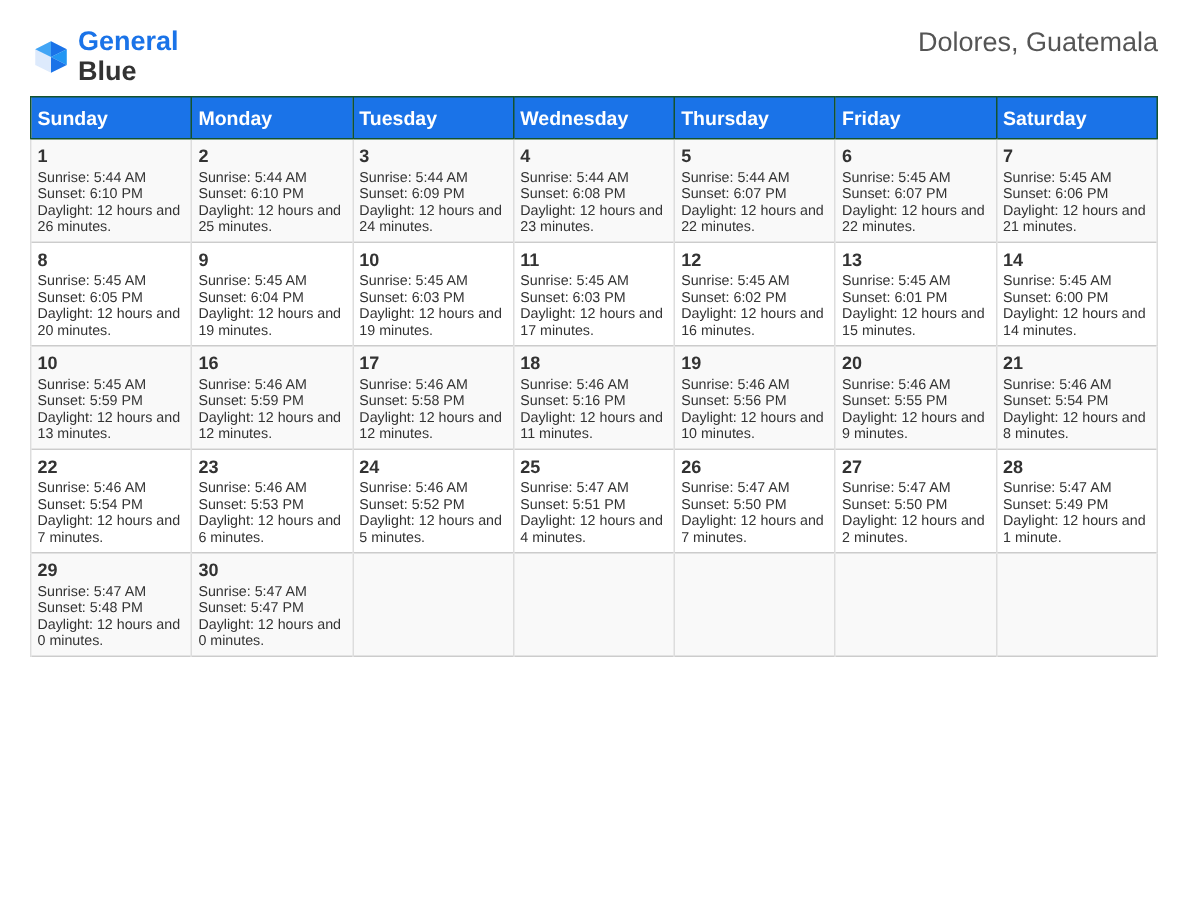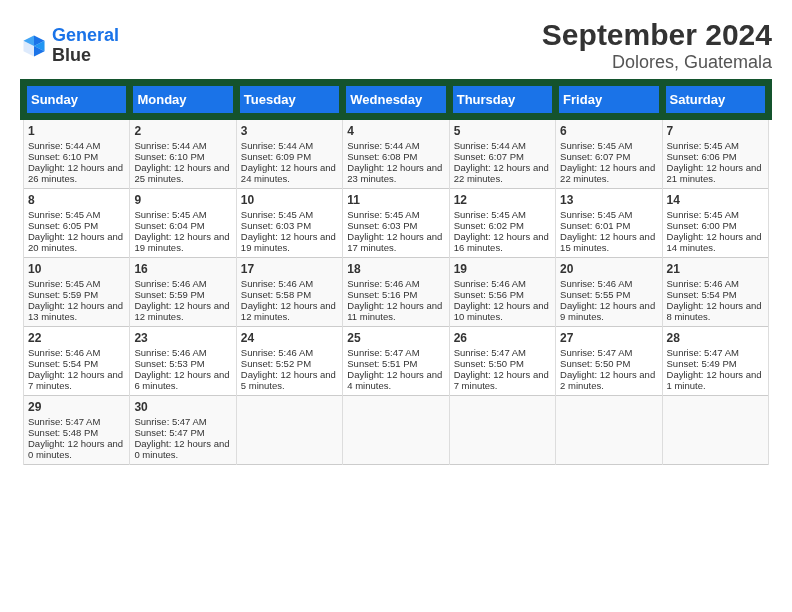--- a/index.html
+++ b/index.html
@@ -12,21 +12,21 @@
     }
     .page {
       width: 792px;
       min-height: 612px;
       padding: 18px 20px 10px 20px;
       background: #fff;
     }
     .header-row {
       display: flex;
       justify-content: space-between;
-      align-items: center;
+      align-items: flex-start;
       margin-bottom: 6px;
     }
     .logo {
       display: flex;
       align-items: center;
       gap: 4px;
     }
     .logo-text {
       font-size: 18px;
       font-weight: bold;
@@ -60,21 +60,21 @@
     }
     thead tr {
       background: #1a73e8;
       color: #fff;
     }
     thead th {
       padding: 6px 4px;
       font-size: 13px;
       font-weight: bold;
       text-align: left;
-      border: 7px solid #14532d;
+      border: 1px solid #14532d;
     }
     tbody tr {
       border-bottom: 1px solid #ccc;
     }
     tbody td {
       padding: 4px 4px 4px 4px;
       font-size: 9.5px;
       color: #333;
       vertical-align: top;
       border-right: 1px solid #ddd;
@@ -109,21 +109,20 @@
         <polygon points="16,16 28,10 28,22" fill="#2196F3"></polygon>
         <polygon points="16,16 28,22 16,28" fill="#1a73e8"></polygon>
         <polygon points="4,10 16,16 16,4" fill="#42a5f5"></polygon>
       </svg>
       <div class="logo-text">
         <div><span>General</span></div>
         <div>Blue</div>
       </div>
     </div>
     <div class="title-block">
-      <h1>September 2024</h1>
       <h2>Dolores, Guatemala</h2>
     </div>
   </div>
 
   <table>
     <thead>
       <tr>
         <th>Sunday</th>
         <th>Monday</th>
         <th>Tuesday</th>

